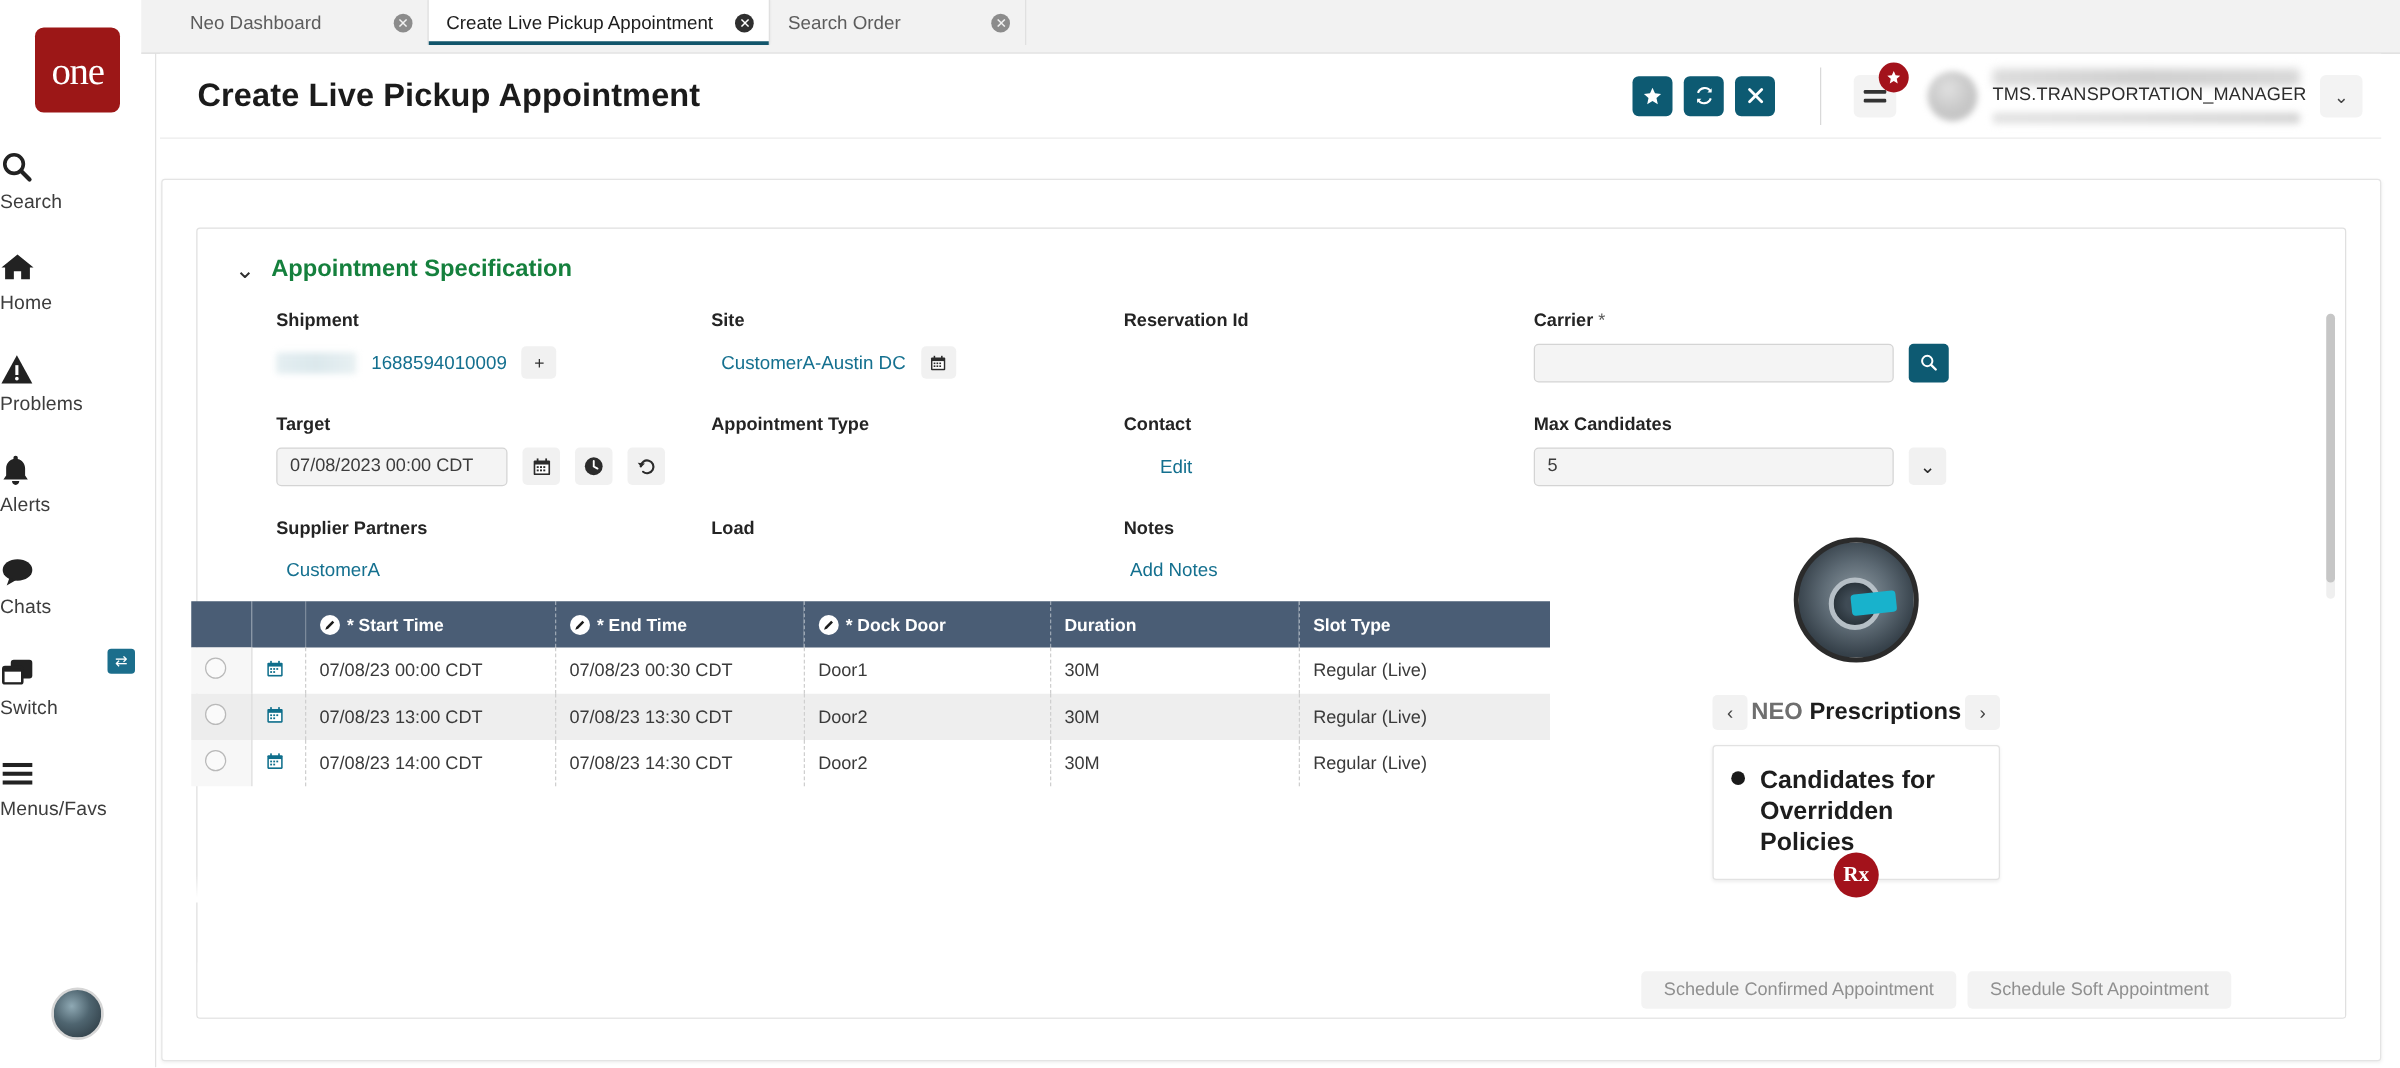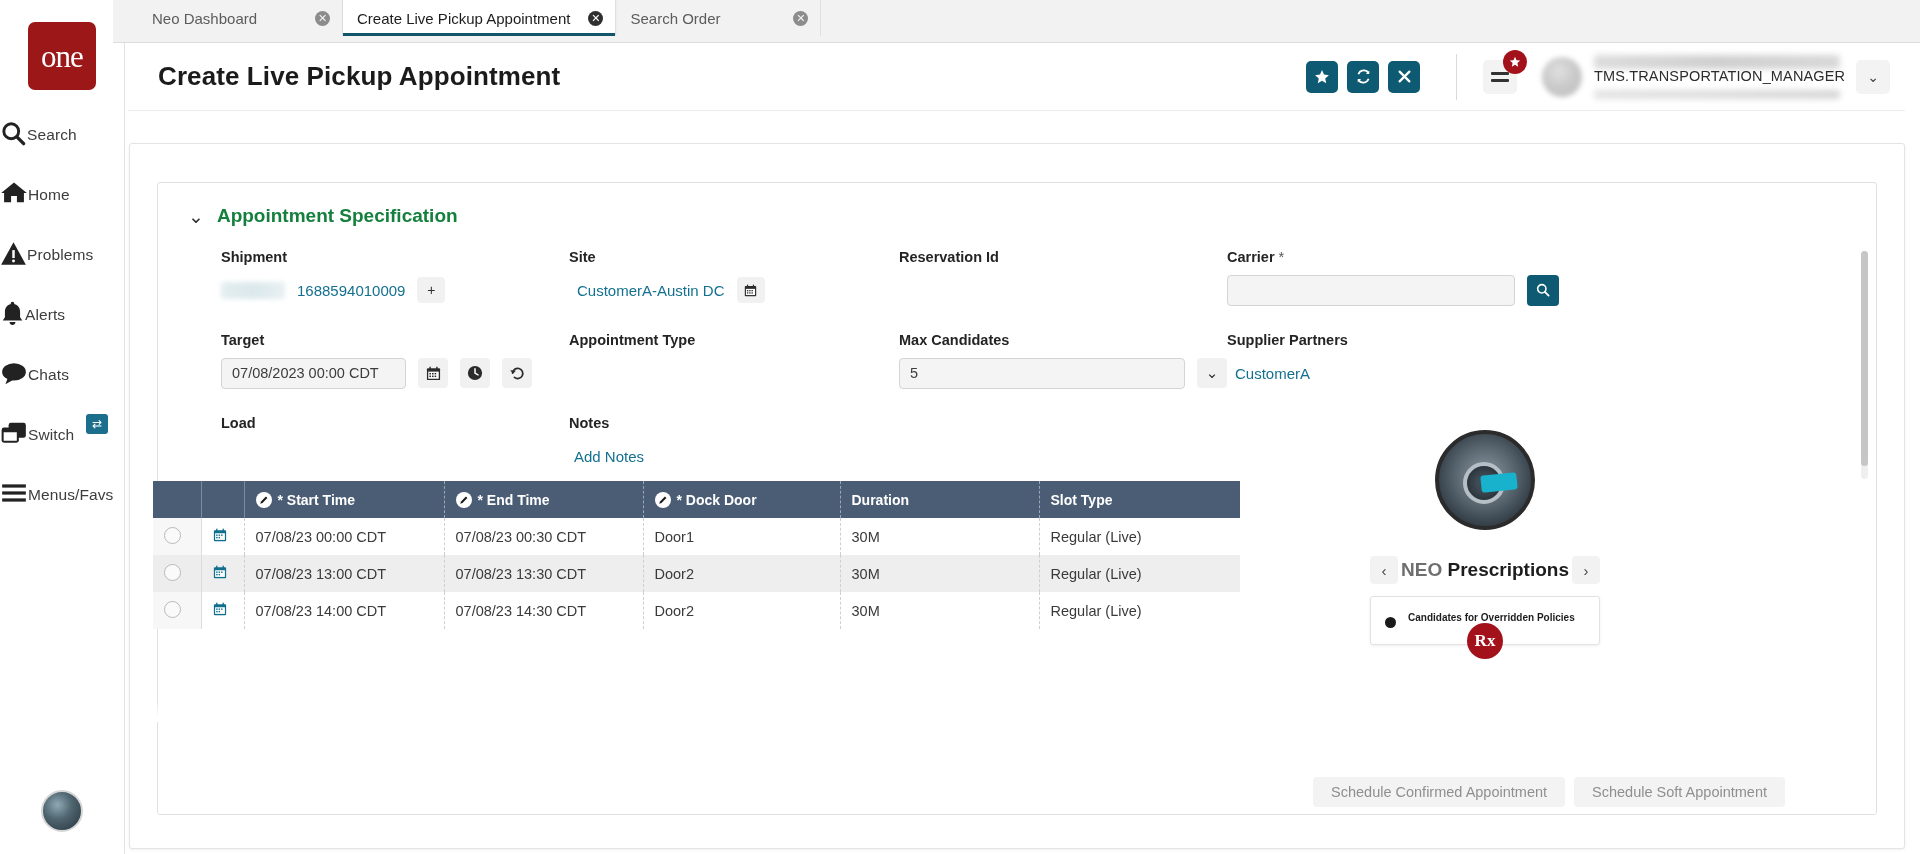--- a/index.html
+++ b/index.html
@@ -19,22 +19,22 @@
   }
   #brand-logo {
     width: 68px; height: 68px; margin-top: 22px; background: #9c1717;
     border-radius: 7px; display: flex; align-items: center; justify-content: center;
   }
   #brand-logo .lg {
     color: #fff; font-size: 31px; font-family: "Liberation Serif", serif;
     letter-spacing: -1px; line-height: 1;
   }
   .rail-item {
-    width: 100%; margin-top: 26px; display: flex; flex-direction: row;
-    align-items: center; cursor: pointer; position: relative;
+    width: 100%; margin-top: 26px; display: flex; flex-direction: column;
+    align-items: flex-start; cursor: pointer; position: relative;
   }
   .rail-item .ricon { height: 34px; display: flex; align-items: center; justify-content: center; }
   .rail-item .rlabel {
     font-size: 15.5px; color: #3d3d3d; margin-top: 3px; letter-spacing: .1px;
   }
   .rail-badge {
     position: absolute; right: 16px; top: -2px; width: 22px; height: 20px;
     background: #1b6e8c; border-radius: 3px; display: flex;
     align-items: center; justify-content: center; color: #fff; font-size: 12px;
   }
@@ -287,21 +287,21 @@
     color: #444; font-size: 15px;
   }
   #neo-title { font-size: 19px; color: #6f6f6f; font-weight: bold; }
   #neo-title b { color: #1d1d1d; }
   #neo-card {
     margin-top: 12px; background: #fff; border: 1px solid #e2e2e2; border-radius: 3px;
     box-shadow: 0 1px 3px rgba(0,0,0,.07); padding: 15px 14px 16px 14px;
     display: flex; align-items: flex-start; gap: 12px;
   }
   #neo-dot { width: 11px; height: 11px; border-radius: 50%; background: #1a1a1a; margin-top: 5px; flex: none; }
-  #neo-card-text { font-size: 10px; font-weight: bold; color: #1d1d1d; line-height: 1.25; }
+  #neo-card-text { font-size: 20px; font-weight: bold; color: #1d1d1d; line-height: 1.25; }
 
   
   #footer-btns {
     position: absolute; left: 0; bottom: 0; width: 1720px; height: 44px;
     background: #ffffff; display: flex; align-items: center; justify-content: flex-end;
     padding-right: 93px; gap: 9px;
   }
   .ghost-btn {
     height: 30px; background: #f3f3f3; border: none; border-radius: 4px;
     font-size: 14.5px; color: #8f8f8f; padding: 0 18px; cursor: pointer;
@@ -554,20 +554,26 @@
           </div>
         </div>
 
         <div class="cell-mt">
           <div class="fld-label">Appointment Type</div>
           <div class="fld-row" style="padding-left:8px">
             <span class="fld-static"></span>
           </div>
         </div>
 
+        <div class="cell-mt">
+          <div class="fld-label">Contact</div>
+          <div class="fld-row" style="padding-left:29px">
+            <span class="fld-link">Edit</span>
+          </div>
+        </div>
 
         <div class="cell-mt">
           <div class="fld-label">Max Candidates</div>
           <div class="fld-row">
             <input class="txt-input" style="width: 288px;" value="5">
             <span class="inp-btn">⌄</span>
           </div>
         </div>
 
         <div class="cell-mt">

